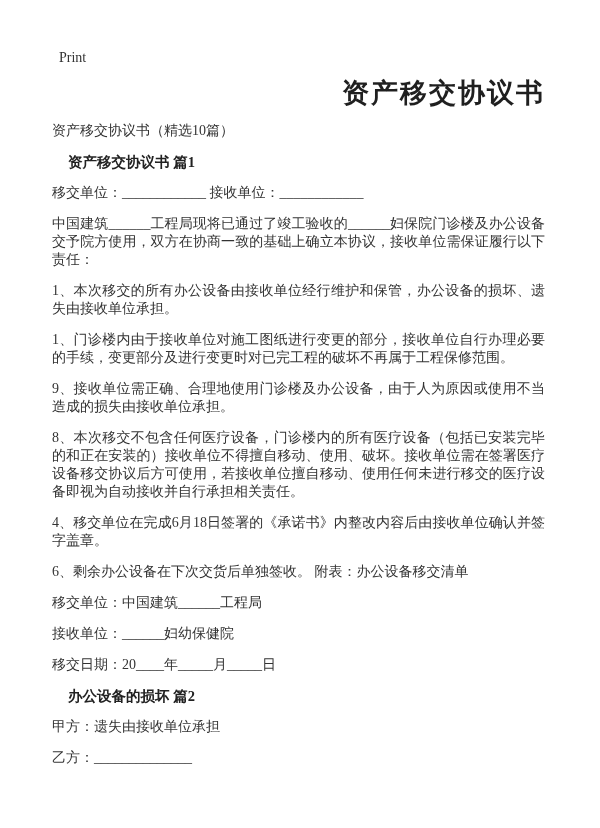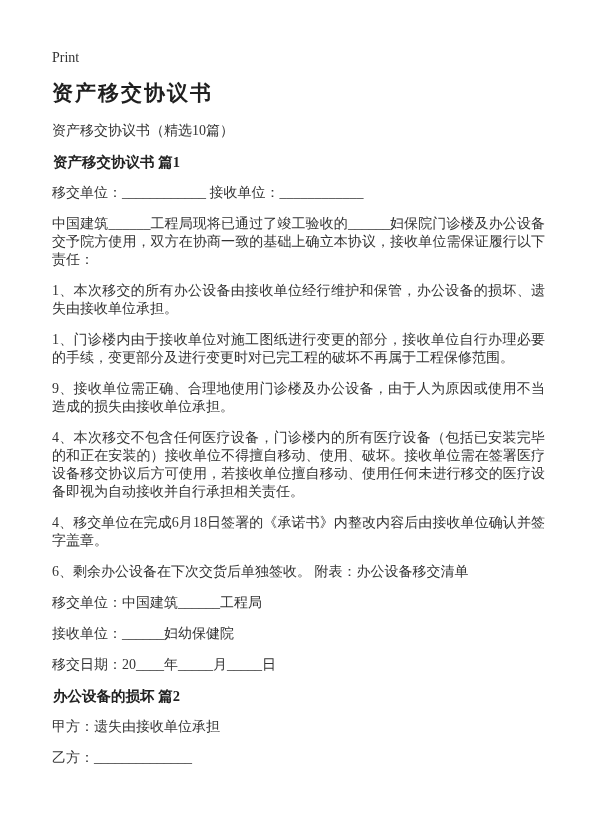--- a/index.html
+++ b/index.html
@@ -14,29 +14,29 @@
   }
   .page {
     width: 600px;
     height: 828px;
     padding: 48px 55px 20px 52px;
   }
   .print-link {
     font-size: 14px;
     line-height: 16px;
     color: #333333;
-    margin: 0 0 0 0;
+    margin: 0 0 0 7px;
     display: inline-block;
     cursor: pointer;
   }
   .doc-title {
-    font-size: 21px;
+    font-size: 27px;
     font-weight: bold;
     line-height: 26px;
-    text-align: left;
+    text-align: right;
     color: #1f1f1f;
     margin: 14px 0 0 0;
     letter-spacing: 2px;
   }
   .doc-subtitle {
     font-size: 14px;
     line-height: 18px;
     margin: 16px 0 0 0;
   }
   p.para {
@@ -44,21 +44,21 @@
     line-height: 18px;
     margin: 13px 0 0 0;
     word-break: break-all;
     text-align: justify;
   }
   p.section-heading {
     font-size: 14.5px;
     font-weight: bold;
     color: #222222;
     line-height: 18px;
-    margin: 13px 0 0 1px;
+    margin: 13px 0 0 16px;
   }
 </style>
 </head>
 <body>
 
 <div class="page">
 
   <span class="print-link">Print</span>
 
   <h1 class="doc-title">资产移交协议书</h1>
@@ -70,21 +70,21 @@
   <p class="para">移交单位：____________  接收单位：____________</p>
 
   <p class="para">中国建筑______工程局现将已通过了竣工验收的______妇保院门诊楼及办公设备交予院方使用，双方在协商一致的基础上确立本协议，接收单位需保证履行以下责任：</p>
 
   <p class="para">1、本次移交的所有办公设备由接收单位经行维护和保管，办公设备的损坏、遗失由接收单位承担。</p>
 
   <p class="para">1、门诊楼内由于接收单位对施工图纸进行变更的部分，接收单位自行办理必要的手续，变更部分及进行变更时对已完工程的破坏不再属于工程保修范围。</p>
 
   <p class="para">9、接收单位需正确、合理地使用门诊楼及办公设备，由于人为原因或使用不当造成的损失由接收单位承担。</p>
 
-  <p class="para">4、本次移交不包含任何医疗设备，门诊楼内的所有医疗设备（包括已安装完毕的和正在安装的）接收单位不得擅自移动、使用、破坏。接收单位需在签署医疗设备移交协议后方可使用，若接收单位擅自移动、使用任何未进行移交的医疗设备即视为自动接收并自行承担相关责任。</p>
+  <p class="para">8、本次移交不包含任何医疗设备，门诊楼内的所有医疗设备（包括已安装完毕的和正在安装的）接收单位不得擅自移动、使用、破坏。接收单位需在签署医疗设备移交协议后方可使用，若接收单位擅自移动、使用任何未进行移交的医疗设备即视为自动接收并自行承担相关责任。</p>
 
   <p class="para">4、移交单位在完成6月18日签署的《承诺书》内整改内容后由接收单位确认并签字盖章。</p>
 
   <p class="para">6、剩余办公设备在下次交货后单独签收。 附表：办公设备移交清单</p>
 
   <p class="para">移交单位：中国建筑______工程局</p>
 
   <p class="para">接收单位：______妇幼保健院</p>
 
   <p class="para">移交日期：20____年_____月_____日</p>

